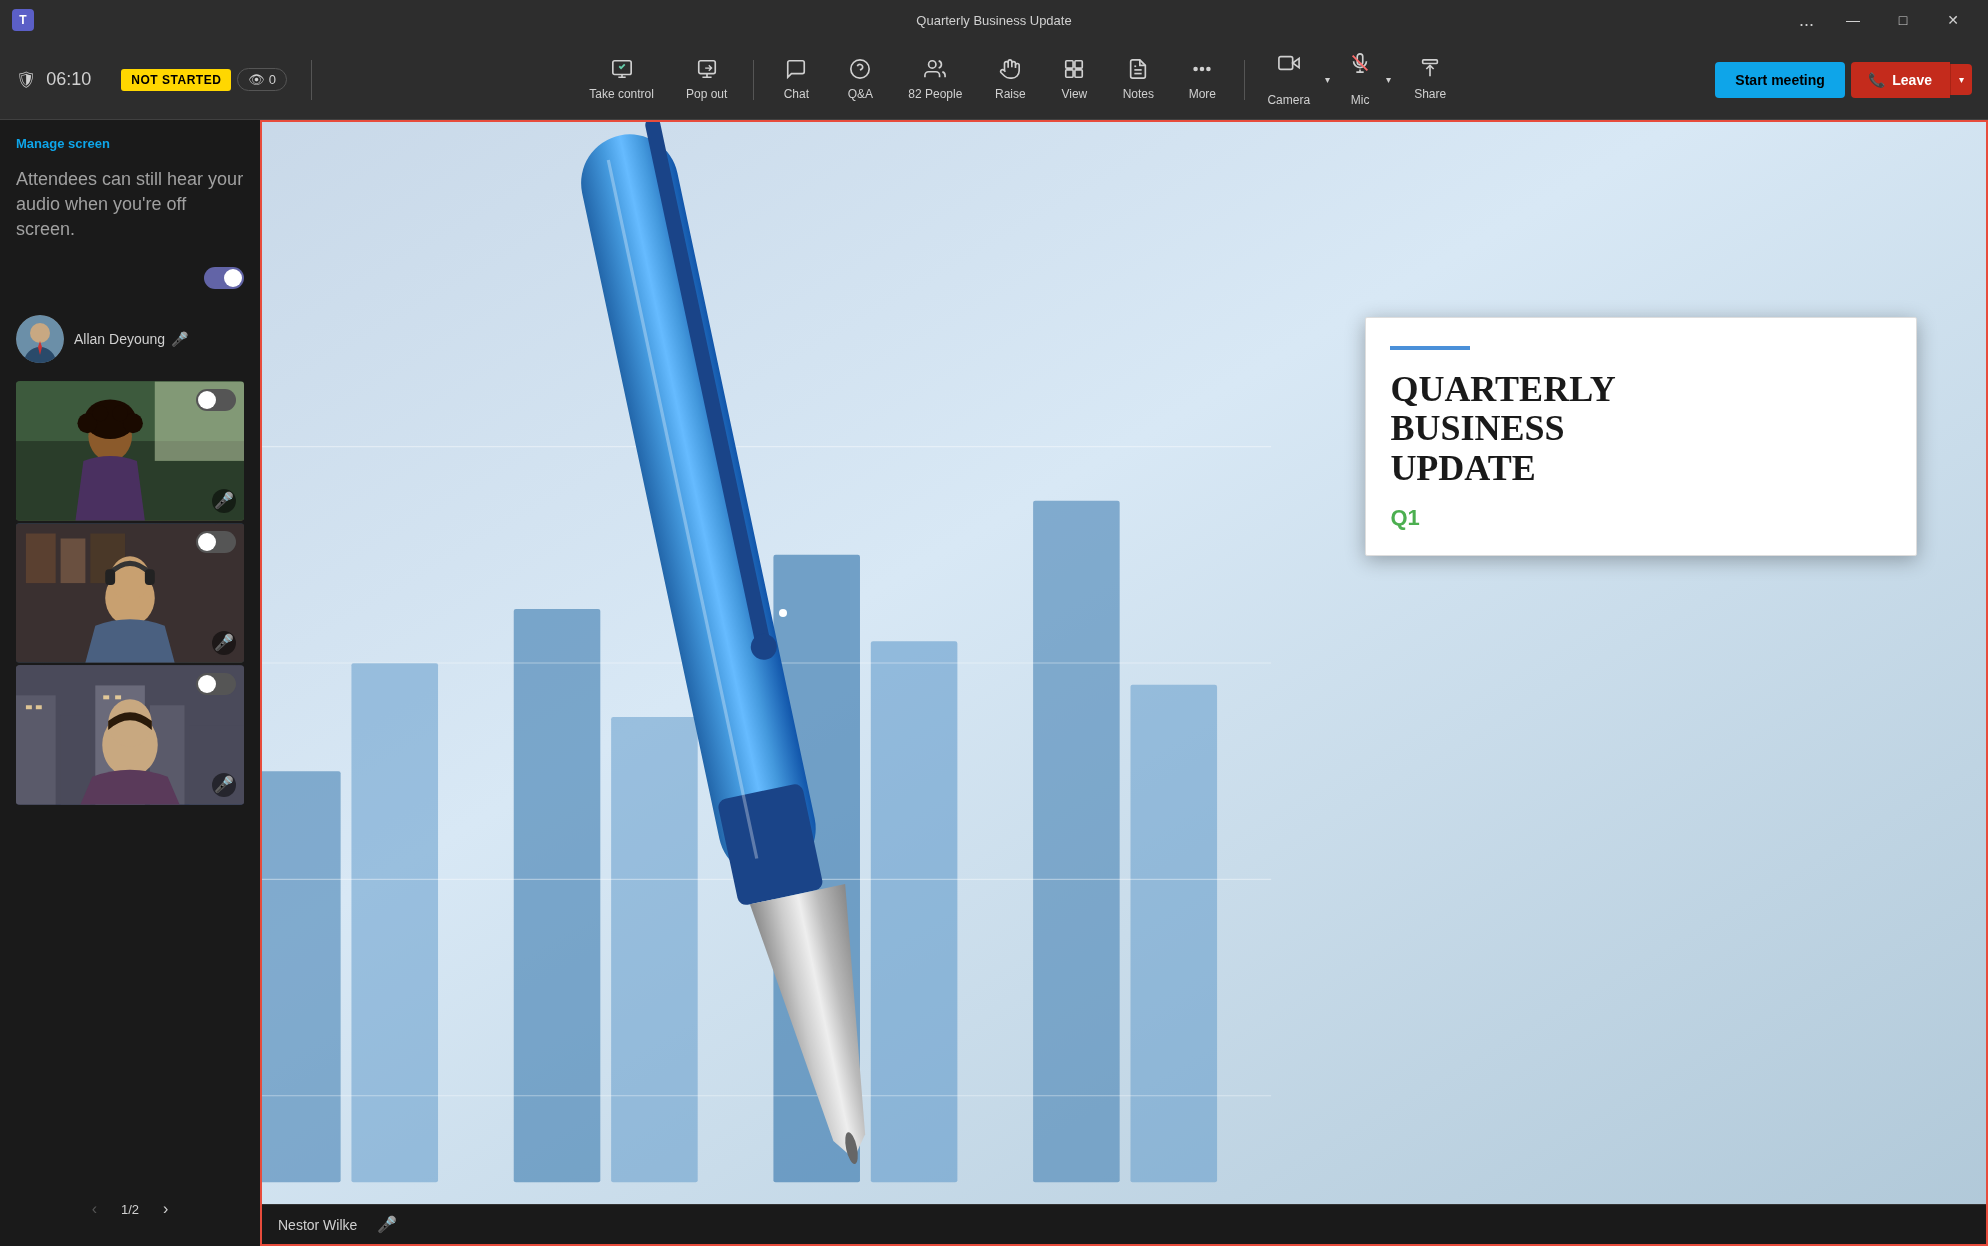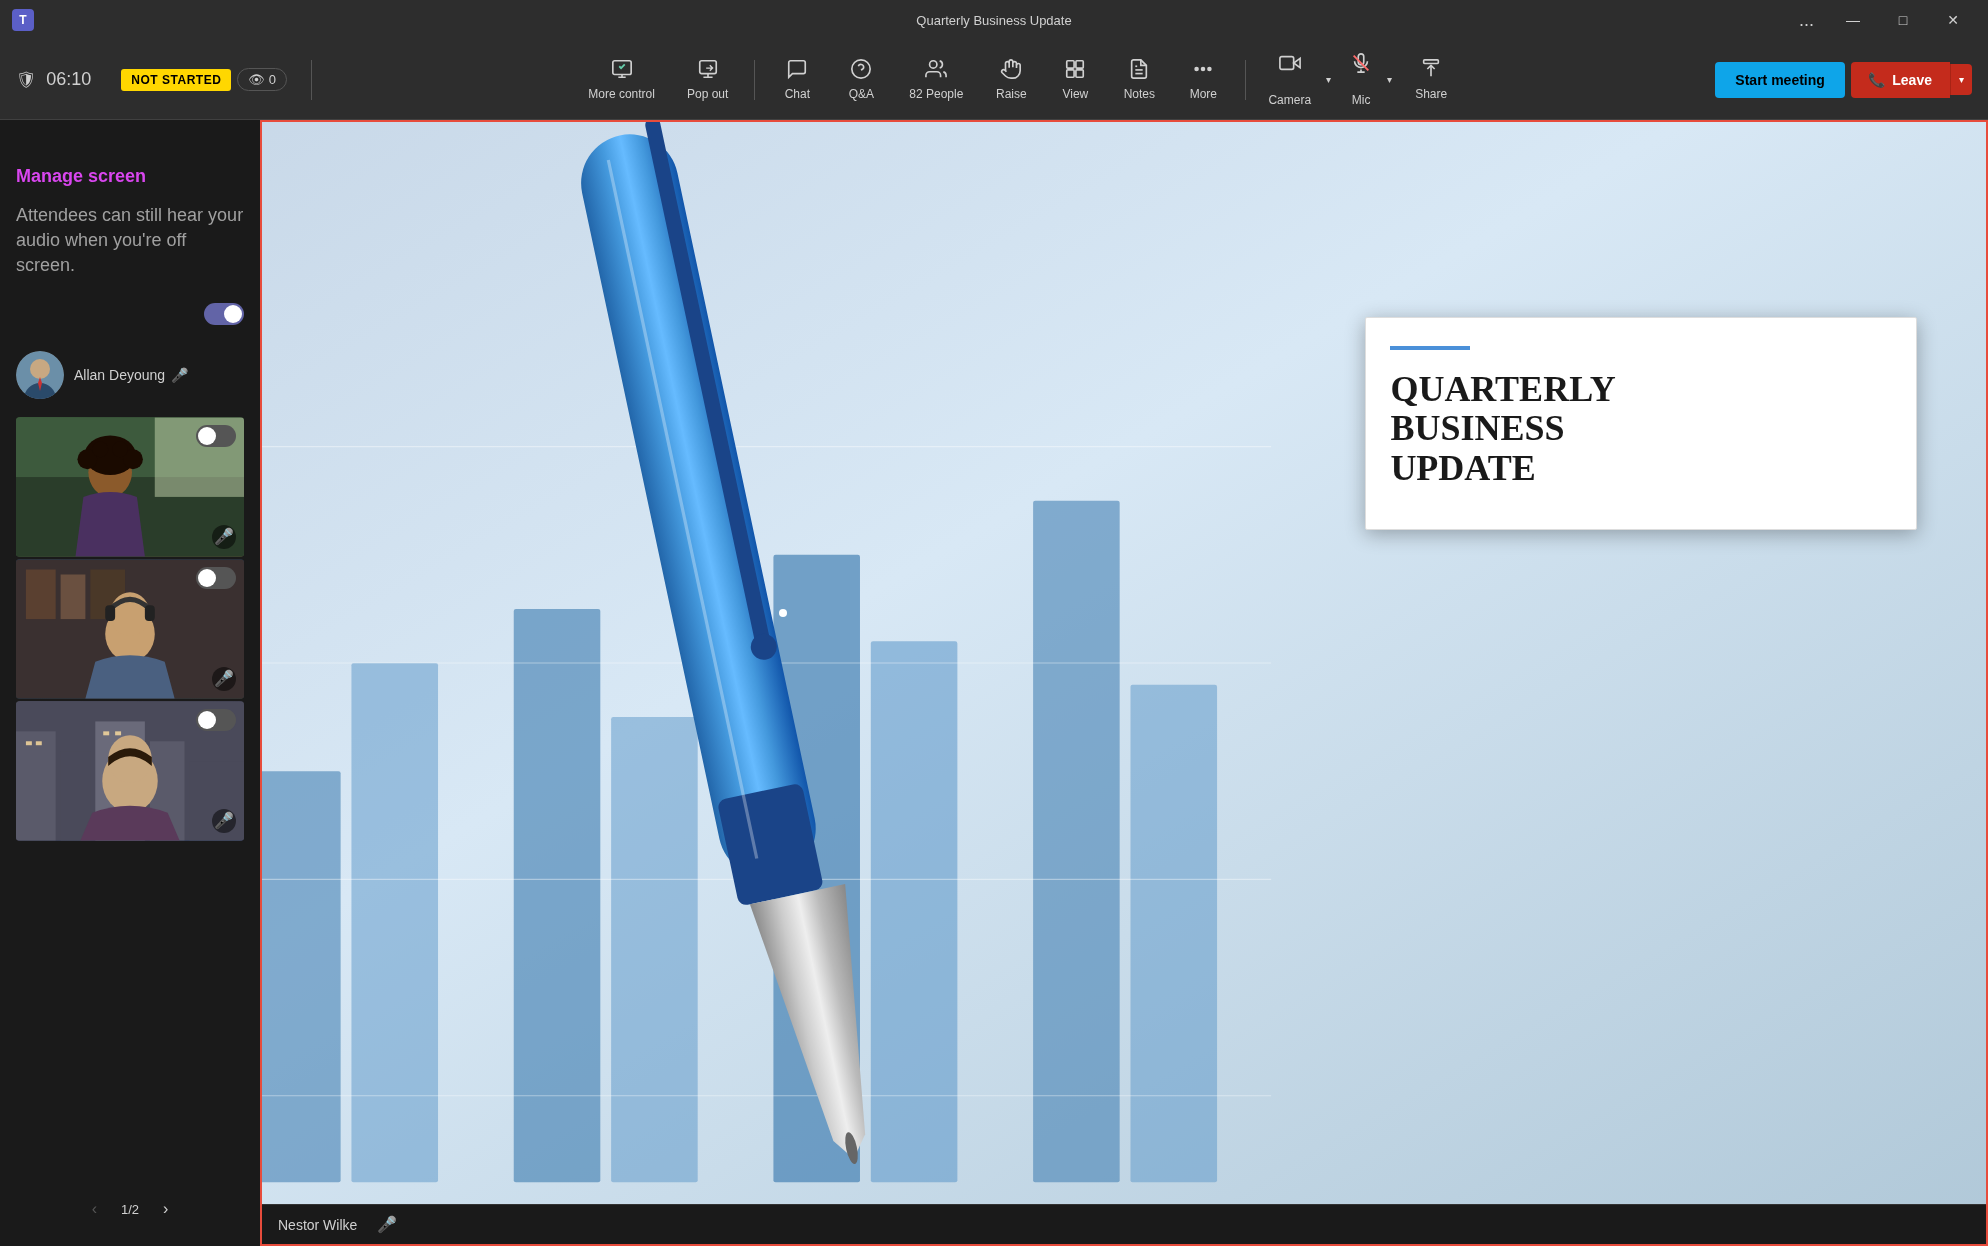--- a/index.html
+++ b/index.html
@@ -240,25 +240,24 @@
     .sidebar {
       width: 260px;
       background: #1a1a1a;
       display: flex;
       flex-direction: column;
       padding: 16px;
       gap: 12px;
       overflow: hidden;
     }
     .sidebar-title {
-      color: #d946ef;
-      font-size: 18px;
+      color: #0ea5e9;
+      font-size: 13px;
       font-weight: 600;
       margin-bottom: 4px;
-      margin-top: 30px;
     }
     .sidebar-desc {
       color: #a0a0a0;
       font-size: 18px;
       line-height: 1.4;
       margin-bottom: 12px;
     }
     .toggle-container {
       display: flex;
       justify-content: flex-end;
@@ -514,21 +513,21 @@
   <div class="toolbar-tools">
 
     <button class="tool-btn">
       <span class="tool-icon">
         <svg width="22" height="22" viewBox="0 0 24 24" fill="none" stroke="#d0d0d0" stroke-width="1.8">
           <rect x="2" y="3" width="20" height="15" rx="2"></rect>
           <path d="M8 21h8M12 18v3"></path>
           <path d="M9 9l2 2 4-4" stroke="#6ca" stroke-width="2"></path>
         </svg>
       </span>
-      <span class="tool-label">More control</span>
+      <span class="tool-label">Take control</span>
     </button>
 
     <button class="tool-btn">
       <span class="tool-icon">
         <svg width="22" height="22" viewBox="0 0 24 24" fill="none" stroke="#d0d0d0" stroke-width="1.8">
           <rect x="3" y="3" width="18" height="14" rx="2"></rect>
           <path d="M7 21h10M12 17v4"></path>
           <path d="M14 8l3 3-3 3M17 11H10" stroke="#d0d0d0" stroke-width="1.5"></path>
         </svg>
       </span>
@@ -857,20 +856,21 @@
 
             <line x1="310" y1="20" x2="310" y2="680" stroke="rgba(255,255,255,0.3)" stroke-width="3"></line>
           </g>
         </svg>
 
         <div class="slide-card">
           <div class="slide-card-accent"></div>
           <div class="slide-card-title" style="white-space: pre-line;">QUARTERLY
 BUSINESS
 UPDATE</div>
+          <div class="slide-card-subtitle">Q1</div>
         </div>
 
         <div class="cursor-dot"></div>
       </div>
     </div>
 
     <div class="bottom-bar">
       <span class="presenter-name">Nestor Wilke</span>
       <span class="presenter-mic-icon">🎤</span>
     </div>

